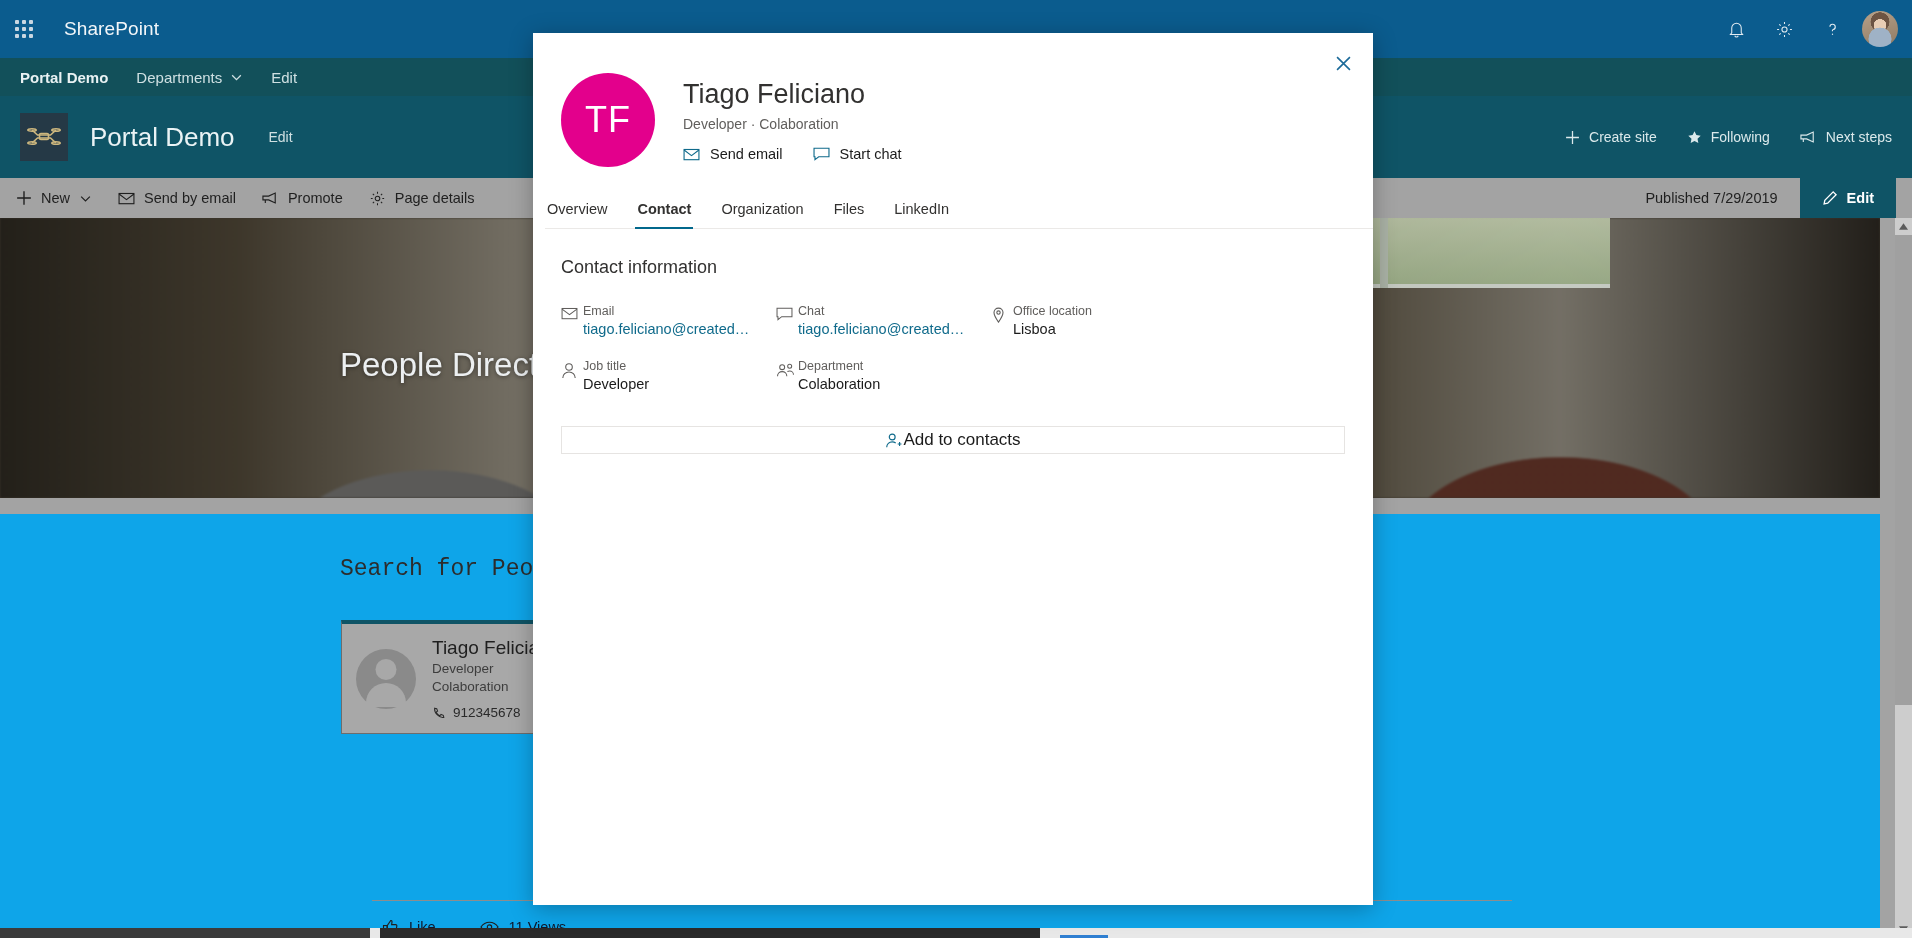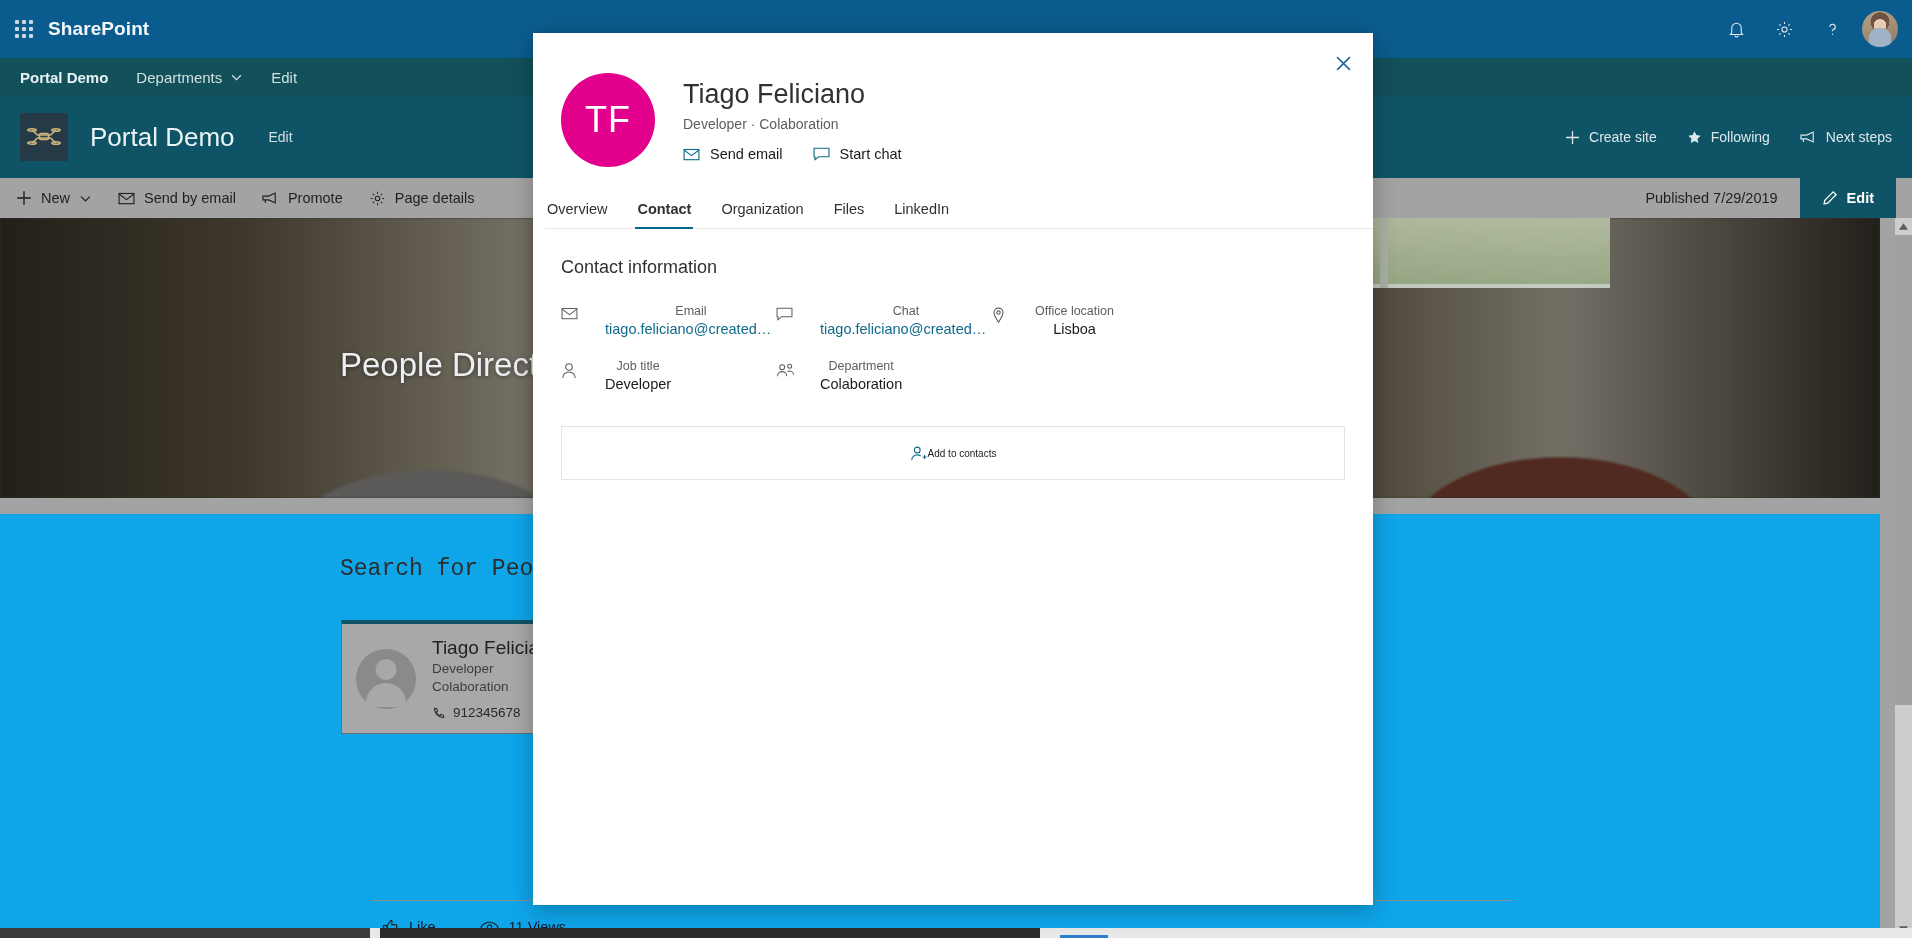--- a/index.html
+++ b/index.html
@@ -13,21 +13,21 @@
 
   
   .suitebar {
     position: absolute; top: 0; left: 0; width: 1912px; height: 58px;
     background: #0b5c8e; display: flex; align-items: center; z-index: 5;
   }
   .waffle { width: 48px; display: flex; align-items: center; justify-content: center;
             cursor: pointer; height: 58px; }
   .waffle-grid { display: grid; grid-template-columns: repeat(3, 4px); grid-gap: 3px; }
   .waffle-grid i { width: 4px; height: 4px; background: #c9d7e2; display: block; border-radius: 1px;}
-  .suite-title { color: #f2f6f9; font-size: 19px; font-weight: 700; letter-spacing: .1px;}
+  .suite-title { color: #f2f6f9; font-size: 19px; font-weight: 400; margin-left: 16px; letter-spacing: .1px;}
   .suite-search {
     position: absolute; left: 700px; top: 12px; width: 468px; height: 34px;
     background: #8b8b8b; display: flex; align-items: center; padding: 0 12px;
   }
   .suite-search .ph { color: #1b1b1b; font-size: 15px; margin-left: 12px; }
   .suite-right { position: absolute; right: 0; top: 0; height: 58px; display: flex; align-items: center; }
   .sicon { width: 48px; height: 58px; display:flex; align-items:center; justify-content:center;
            color: #e3ecf2; cursor: pointer; }
   .avatar-photo {
     width: 36px; height: 36px; border-radius: 50%; margin: 0 14px 0 6px; cursor: pointer;
@@ -158,30 +158,30 @@
 
   .tabs { display: flex; gap: 26px; margin: 28px 0 0 12px; border-bottom: 1px solid #ebe9e7;
           padding-right: 28px; }
   .tab { padding: 6px 2px 11px; font-size: 14.5px; color: #323130; cursor: pointer; position: relative; }
   .tab.active { font-weight: 700; }
   .tab.active:after { content:''; position:absolute; left:0; right:0; bottom:-1px; height: 2px; background:#01688c; }
 
   .section-title { margin: 28px 0 0 28px; font-size: 18px; color: #323130; }
   .fields { display: grid; grid-template-columns: 215px 215px 215px; gap: 22px 0;
             margin: 26px 0 0 28px; }
-  .field { display: flex; gap: 26px; align-items: flex-start; text-align: center; }
+  .field { display: flex; gap: 4px; align-items: flex-start; }
   .f-icon { width: 18px; color: #605e5c; flex: 0 0 18px; padding-top: 3px; }
   .f-label { font-size: 12.5px; color: #605e5c; }
   .f-value { font-size: 14.5px; color: #1b1b1b; margin-top: 3px;
              max-width: 172px; overflow: hidden; text-overflow: ellipsis; white-space: nowrap; }
   .f-value.link { color: #0f6a8b; cursor: pointer; }
 
-  .addbtn { margin: 34px 28px 0 28px; height: 54px; border: 1px solid #e6e4e2; background: #fff;
+  .addbtn { margin: 34px 28px 0 28px; height: 28px; border: 1px solid #e6e4e2; background: #fff;
             display: flex; align-items: center; justify-content: center; 
-            font-size: 10px; color: #1b1b1b; cursor: pointer; }
+            font-size: 17px; color: #1b1b1b; cursor: pointer; }
   .addbtn .ai { color: #0f6a8b; }
 
   svg { display: block; }
 </style>
 </head>
 <body>
 
 <div id="app">
 
   <div class="suitebar">

